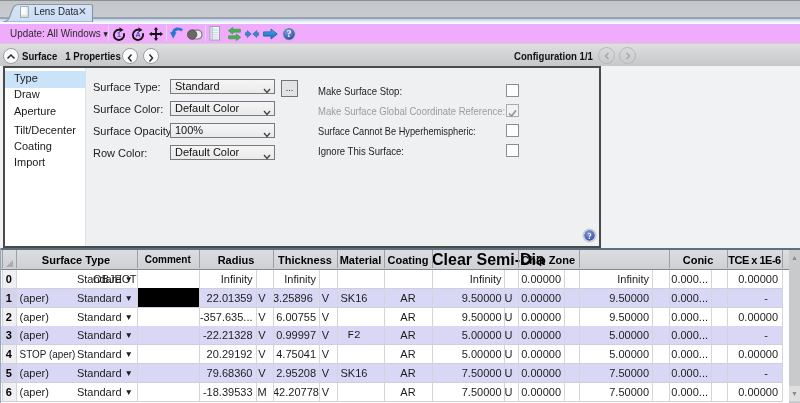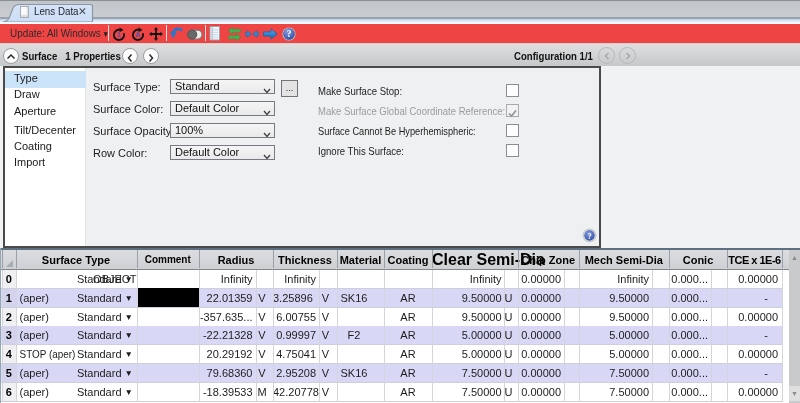--- a/index.html
+++ b/index.html
@@ -10,21 +10,21 @@
 #tabbar { left:0; top:0; width:800px; height:19px;
   background:linear-gradient(#8b8f94 0,#8b8f94 1px,#c3c6c9 1px,#c9ccd0 17px,#9ba2ab 17px,#9ba2ab 19px); }
 #tabglow { left:0; top:19px; width:800px; height:5px;
   background:linear-gradient(#b9cfec,#e8f1fa 55%,#ffffff); }
 #tabsvg { left:0; top:2px; }
 #tabicon { left:20px; top:6px; width:9px; height:12px; background:#fbfbfc;
   border:1px solid #a8adb3; box-shadow:inset -1px -2px 2px #d6d9dd; }
 #tabtext { left:34px; top:5px; font-size:11.5px; color:#23272e; font-weight:400; transform:scaleX(0.85); transform-origin:0 0; }
 #tabx { left:78px; top:5px; font-size:10.5px; color:#454b52; }
 
-#toolbar { left:0; top:24px; width:800px; height:30px; background:#ef4444; }
+#toolbar { left:0; top:24px; width:800px; height:30px; background:#f0abfc; }
 .tbtext { top:3px; font-size:11px; color:#2b2b2b; }
 .tbsep { top:1px; width:1px; height:16px; background:#dbe0e6; }
 .ticon { top:1px; }
 
 #propbar { left:0; top:43px; width:800px; height:23px;
   background:linear-gradient(#dfdfe0,#d3d4d5 45%,#c7c8ca); border-top:1px solid #cfd0d1;}
 .pcirc { width:16px; height:16px; border-radius:50%; background:#fdfdfd; border:1px solid #9a9da1;
   top:4px; text-align:center; }
 .pcirc svg { display:block; margin:4px auto 0; }
 .pcircd { width:17px; height:17px; border-radius:50%; background:transparent; border:1px solid #b5b7ba; top:3px; }
@@ -226,21 +226,20 @@
 <div class="abs" style="left:0;top:0;width:1px;height:155px;background:#93a7b7;"></div>
 <div class="abs" style="left:1px;top:2px;width:788px;height:20.0px;background:linear-gradient(#dcdde0,#cfd0d3);border-bottom:1px solid #83878d;"></div>
 <div class="abs" style="left:15.5px;top:4px;width:121.0px;height:16px;font-weight:bold;font-size:11px;color:#000;text-align:center;line-height:16px;white-space:nowrap;">Surface Type</div>
 <div class="abs" style="left:136.5px;top:4px;width:62.5px;height:16px;font-weight:bold;font-size:10px;color:#000;text-align:center;line-height:16px;white-space:nowrap;">Comment</div>
 <div class="abs" style="left:199px;top:4px;width:74px;height:16px;font-weight:bold;font-size:11px;color:#000;text-align:center;line-height:16px;white-space:nowrap;">Radius</div>
 <div class="abs" style="left:273px;top:4px;width:64px;height:16px;font-weight:bold;font-size:11px;color:#000;text-align:center;line-height:16px;white-space:nowrap;">Thickness</div>
 <div class="abs" style="left:337px;top:4px;width:47px;height:16px;font-weight:bold;font-size:11px;color:#000;text-align:center;line-height:16px;white-space:nowrap;">Material</div>
 <div class="abs" style="left:384px;top:4px;width:48px;height:16px;font-weight:bold;font-size:11px;color:#000;text-align:center;line-height:16px;white-space:nowrap;">Coating</div>
 <div class="abs" style="left:432px;top:4px;width:86px;height:16px;font-weight:bold;font-size:16px;color:#000;text-align:center;line-height:16px;white-space:nowrap;">Clear Semi-Dia</div>
 <div class="abs" style="left:518px;top:4px;width:60.5px;height:16px;font-weight:bold;font-size:11px;color:#000;text-align:center;line-height:16px;white-space:nowrap;">Chip Zone</div>
-<div class="abs" style="left:578.5px;top:4px;width:90.5px;height:16px;font-weight:bold;font-size:11px;color:#000;text-align:center;line-height:16px;white-space:nowrap;">Mech Semi-Dia</div>
 <div class="abs" style="left:669px;top:4px;width:58px;height:16px;font-weight:bold;font-size:11px;color:#000;text-align:center;line-height:16px;white-space:nowrap;">Conic</div>
 <div class="abs" style="left:727px;top:4px;width:55px;height:16px;font-weight:bold;font-size:11px;color:#000;text-align:center;line-height:16px;white-space:nowrap;letter-spacing:-0.5px;">TCE x 1E-6</div>
 <div class="abs" style="left:2px;top:2px;width:1px;height:18px;background:#9aa0a7;"></div>
 <div class="abs" style="left:15.5px;top:2px;width:1px;height:18px;background:#9aa0a7;"></div>
 <div class="abs" style="left:136.5px;top:2px;width:1px;height:18px;background:#9aa0a7;"></div>
 <div class="abs" style="left:199px;top:2px;width:1px;height:18px;background:#9aa0a7;"></div>
 <div class="abs" style="left:273px;top:2px;width:1px;height:18px;background:#9aa0a7;"></div>
 <div class="abs" style="left:337px;top:2px;width:1px;height:18px;background:#9aa0a7;"></div>
 <div class="abs" style="left:384px;top:2px;width:1px;height:18px;background:#9aa0a7;"></div>
 <div class="abs" style="left:432px;top:2px;width:1px;height:18px;background:#9aa0a7;"></div>
@@ -298,21 +297,21 @@
 <div class="abs cell" style="left:727px;top:59.6px;width:51px;height:18.0px;line-height:18.0px;text-align:right;padding-right:0px;">0.00000</div>
 <div class="abs" style="left:1px;top:78.4px;width:788px;height:18.0px;background:#d8d8f6;"></div>
 <div class="abs" style="left:1px;top:96.4px;width:788px;height:0.8px;background:#cdd0dc;"></div>
 <div class="abs num" style="left:2px;top:78.4px;width:13.5px;height:18.0px;background:#d3d3ee;line-height:18.0px;">3</div>
 <div class="abs cell" style="left:15.5px;top:78.4px;width:121.0px;height:18.0px;line-height:18.0px;text-align:left;padding-left:4px;">(aper)</div>
 <div class="abs cell" style="left:76px;top:78.4px;width:57px;height:18.0px;line-height:18.0px;text-align:right;">Standard <span style="font-size:8.5px;position:relative;top:-1px;letter-spacing:0;">▼</span></div>
 <div class="abs cell" style="left:199px;top:78.4px;width:53.5px;height:18.0px;line-height:18.0px;text-align:right;padding-right:0px;">-22.21328</div>
 <div class="abs cell" style="left:256px;top:78.4px;width:17px;height:18.0px;line-height:18.0px;text-align:center;padding-right:5px;">V</div>
 <div class="abs cell" style="left:273px;top:78.4px;width:43px;height:18.0px;line-height:18.0px;text-align:right;padding-right:0px;">0.99997</div>
 <div class="abs cell" style="left:319px;top:78.4px;width:18px;height:18.0px;line-height:18.0px;text-align:center;padding-right:5px;">V</div>
-<div class="abs cell" style="left:337px;top:78.4px;width:47px;height:18.0px;line-height:18.0px;text-align:center;padding-right:13px;">F2</div>
+<div class="abs cell" style="left:337px;top:78.4px;width:47px;height:18.0px;line-height:18.0px;text-align:center;padding-right:13px;font-family:Liberation Mono, monospace;">F2</div>
 <div class="abs cell" style="left:384px;top:78.4px;width:48px;height:18.0px;line-height:18.0px;text-align:center;">AR</div>
 <div class="abs cell" style="left:432px;top:78.4px;width:69.5px;height:18.0px;line-height:18.0px;text-align:right;padding-right:0px;">5.00000</div>
 <div class="abs cell" style="left:504px;top:78.4px;width:14px;height:18.0px;line-height:18.0px;text-align:center;padding-right:5px;">U</div>
 <div class="abs cell" style="left:518px;top:78.4px;width:43px;height:18.0px;line-height:18.0px;text-align:right;padding-right:0px;">0.00000</div>
 <div class="abs cell" style="left:578.5px;top:78.4px;width:70.5px;height:18.0px;line-height:18.0px;text-align:right;padding-right:0px;">5.00000</div>
 <div class="abs cell" style="left:669px;top:78.4px;width:39px;height:18.0px;line-height:18.0px;text-align:right;padding-right:0px;">0.000...</div>
 <div class="abs cell" style="left:727px;top:78.4px;width:51px;height:18.0px;line-height:18.0px;text-align:right;padding-right:10px;">-</div>
 <div class="abs" style="left:1px;top:97.2px;width:788px;height:18.0px;background:#ffffff;"></div>
 <div class="abs" style="left:1px;top:115.2px;width:788px;height:0.8px;background:#cdd0dc;"></div>
 <div class="abs num" style="left:2px;top:97.2px;width:13.5px;height:18.0px;background:#f0f0f2;line-height:18.0px;">4</div>

